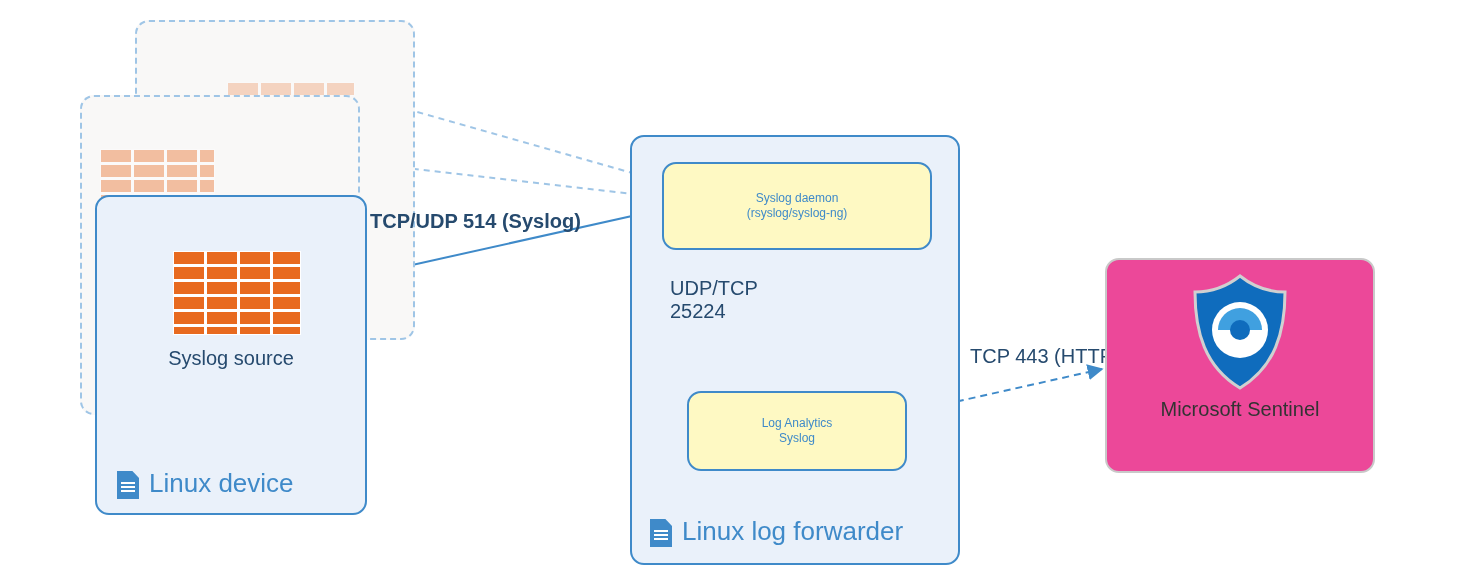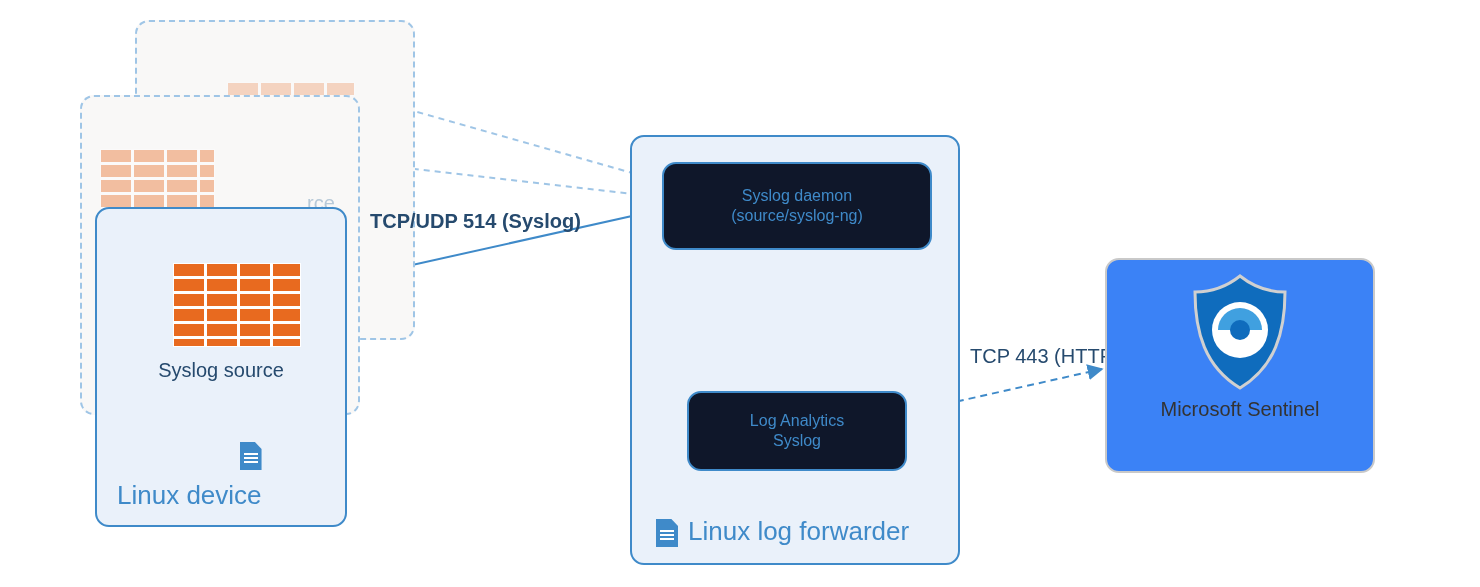--- a/index.html
+++ b/index.html
@@ -22,35 +22,35 @@
   }
   .linux-device.ghost {
     background: #f9f8f7;
     border: 2px dashed #9fc5e6;
   }
   .forwarder {
     background: #eaf1fa;
     border: 2px solid #3f8ac9;
   }
   .sentinel {
-    background: #3b82f6;
+    background: #ec4899;
     border: 2px solid #c9c9c9;
   }
   .inner-node {
-    background: #0f172a;
+    background: #fef9c3;
     border: 2px solid #3f8ac9;
     border-radius: 14px;
     box-sizing: border-box;
     position: absolute;
     display: flex;
     align-items: center;
     justify-content: center;
     text-align: center;
     color: #3f8ac9;
-    font-size: 16px;
+    font-size: 12px;
     line-height: 1.25;
   }
   .title {
     position: absolute;
     color: #3f8ac9;
     font-size: 26px;
     display: flex;
     align-items: flex-end;
     gap: 10px;
   }
@@ -143,43 +143,47 @@
   <div class="brick ghost2" style="left:90px;top:60px;"></div>
 </div>
 
 <div class="box linux-device ghost" style="left:80px;top:95px;width:280px;height:320px;">
   <div class="brick ghost" style="left:18px;top:52px;width:115px;height:60px;"></div>
   <div class="source-label ghost" style="left:225px;top:95px;">rce</div>
   <div class="source-label ghost" style="left:250px;top:195px;">e</div>
   <div style="position:absolute;left:14px;bottom:12px;" class="doc-icon ghost"></div>
 </div>
 
-<div class="box linux-device" style="left:95px;top:207px;width:252px;height:320px;">
+<div class="box linux-device" style="left:95px;top:195px;width:272px;height:320px;">
   <div class="brick" style="left:76px;top:54px;"></div>
   <div class="source-label" style="left:0;right:0;top:150px;">Syslog source</div>
-  <div class="title" style="left:20px;bottom:14px;flex-direction:column;">
+  <div class="title" style="left:20px;bottom:14px;">
     <span class="doc-icon"></span>
     <span>Linux device</span>
   </div>
 </div>
 
 <div class="box forwarder" style="left:630px;top:135px;width:330px;height:430px;">
   <div class="inner-node" style="left:30px;top:25px;width:270px;height:88px;">
     <div>
       <div>Syslog daemon</div>
-      <div>(source/syslog-ng)</div>
+      <div>(rsyslog/syslog-ng)</div>
     </div>
   </div>
   <div class="inner-node" style="left:55px;top:254px;width:220px;height:80px;">
     <div>
       <div>Log Analytics</div>
       <div>Syslog</div>
     </div>
   </div>
-  <div class="title" style="left:24px;bottom:16px;text-align:center;">
+  <div class="arrow-label" style="left:38px;top:140px;text-align:left;">
+    <div>UDP/TCP</div>
+    <div>25224</div>
+  </div>
+  <div class="title" style="left:18px;bottom:16px;text-align:center;">
     <span class="doc-icon"></span>
     <span>Linux log forwarder</span>
   </div>
 </div>
 
 <div class="arrow-label" style="left:370px;top:210px;font-weight:bold;">TCP/UDP 514 (Syslog)</div>
 <div class="arrow-label" style="left:970px;top:345px;">TCP 443 (HTTPS)</div>
 
 <div class="box sentinel" style="left:1105px;top:258px;width:270px;height:215px;">
   <div style="position:absolute;left:0;right:0;top:12px;display:flex;justify-content:center;">

